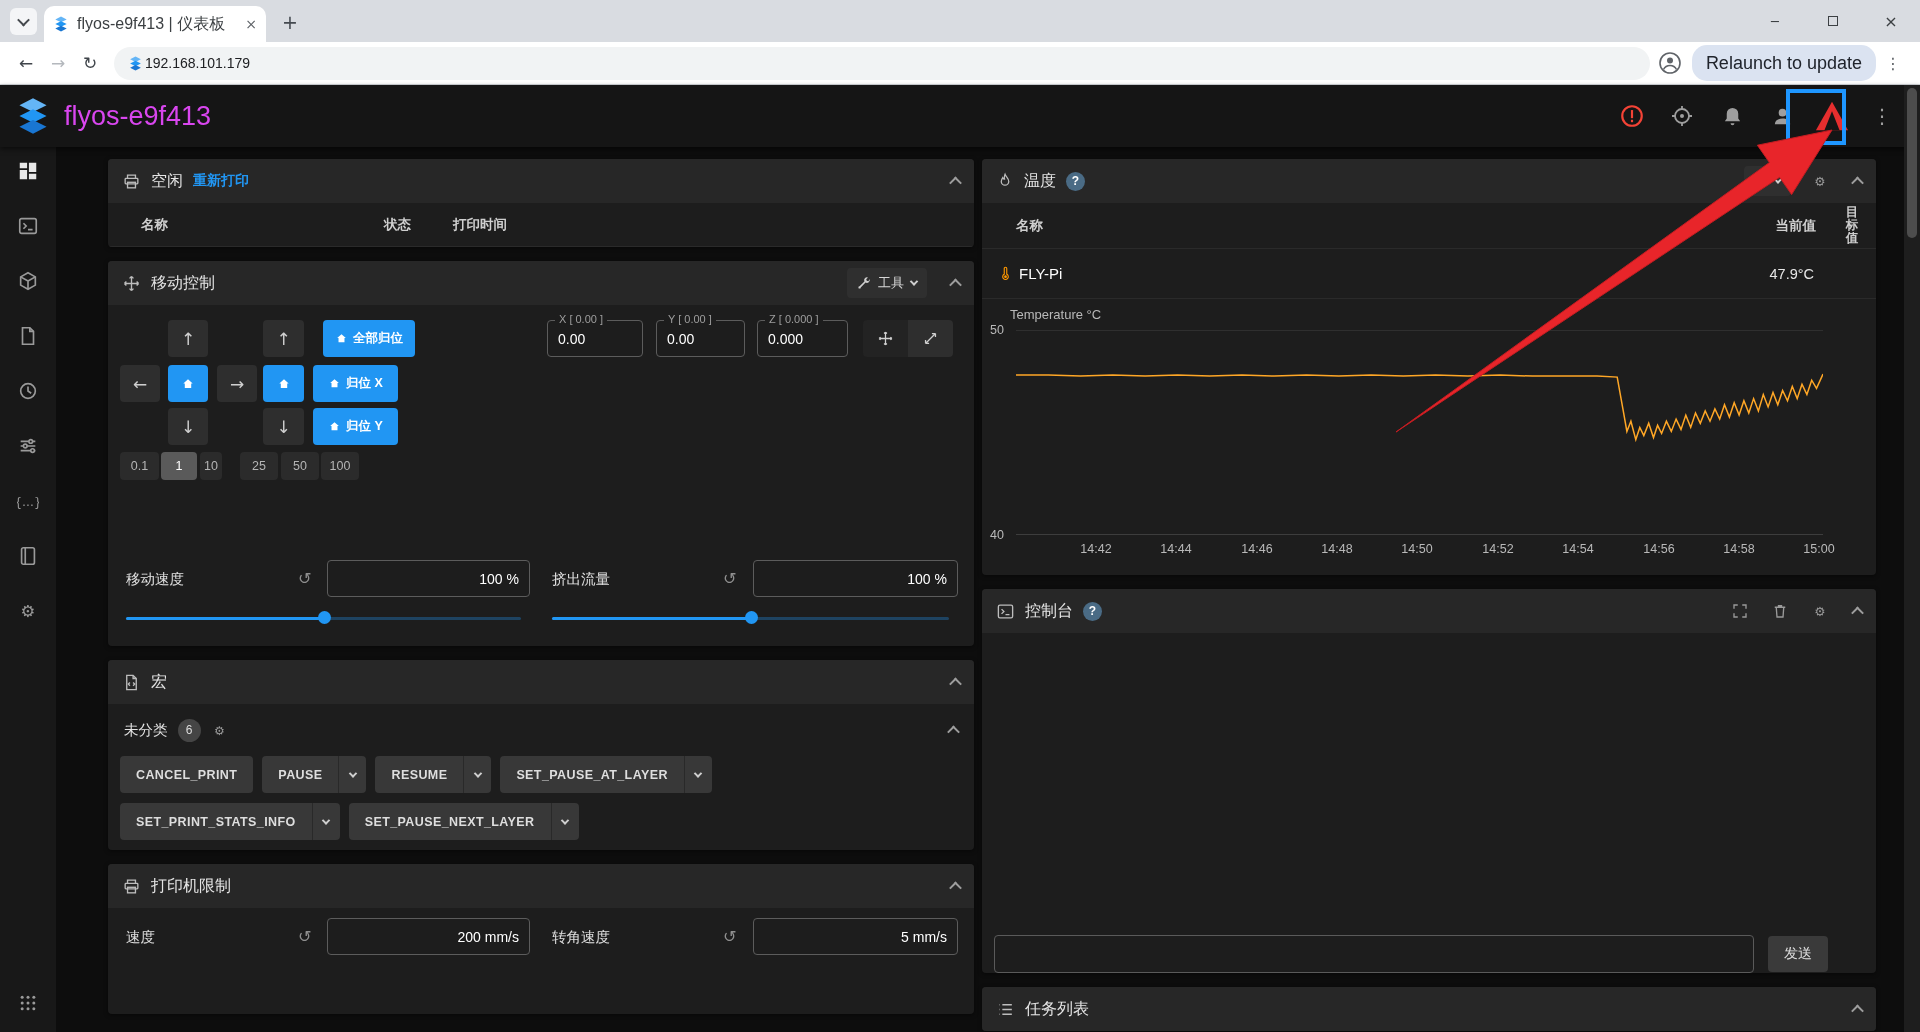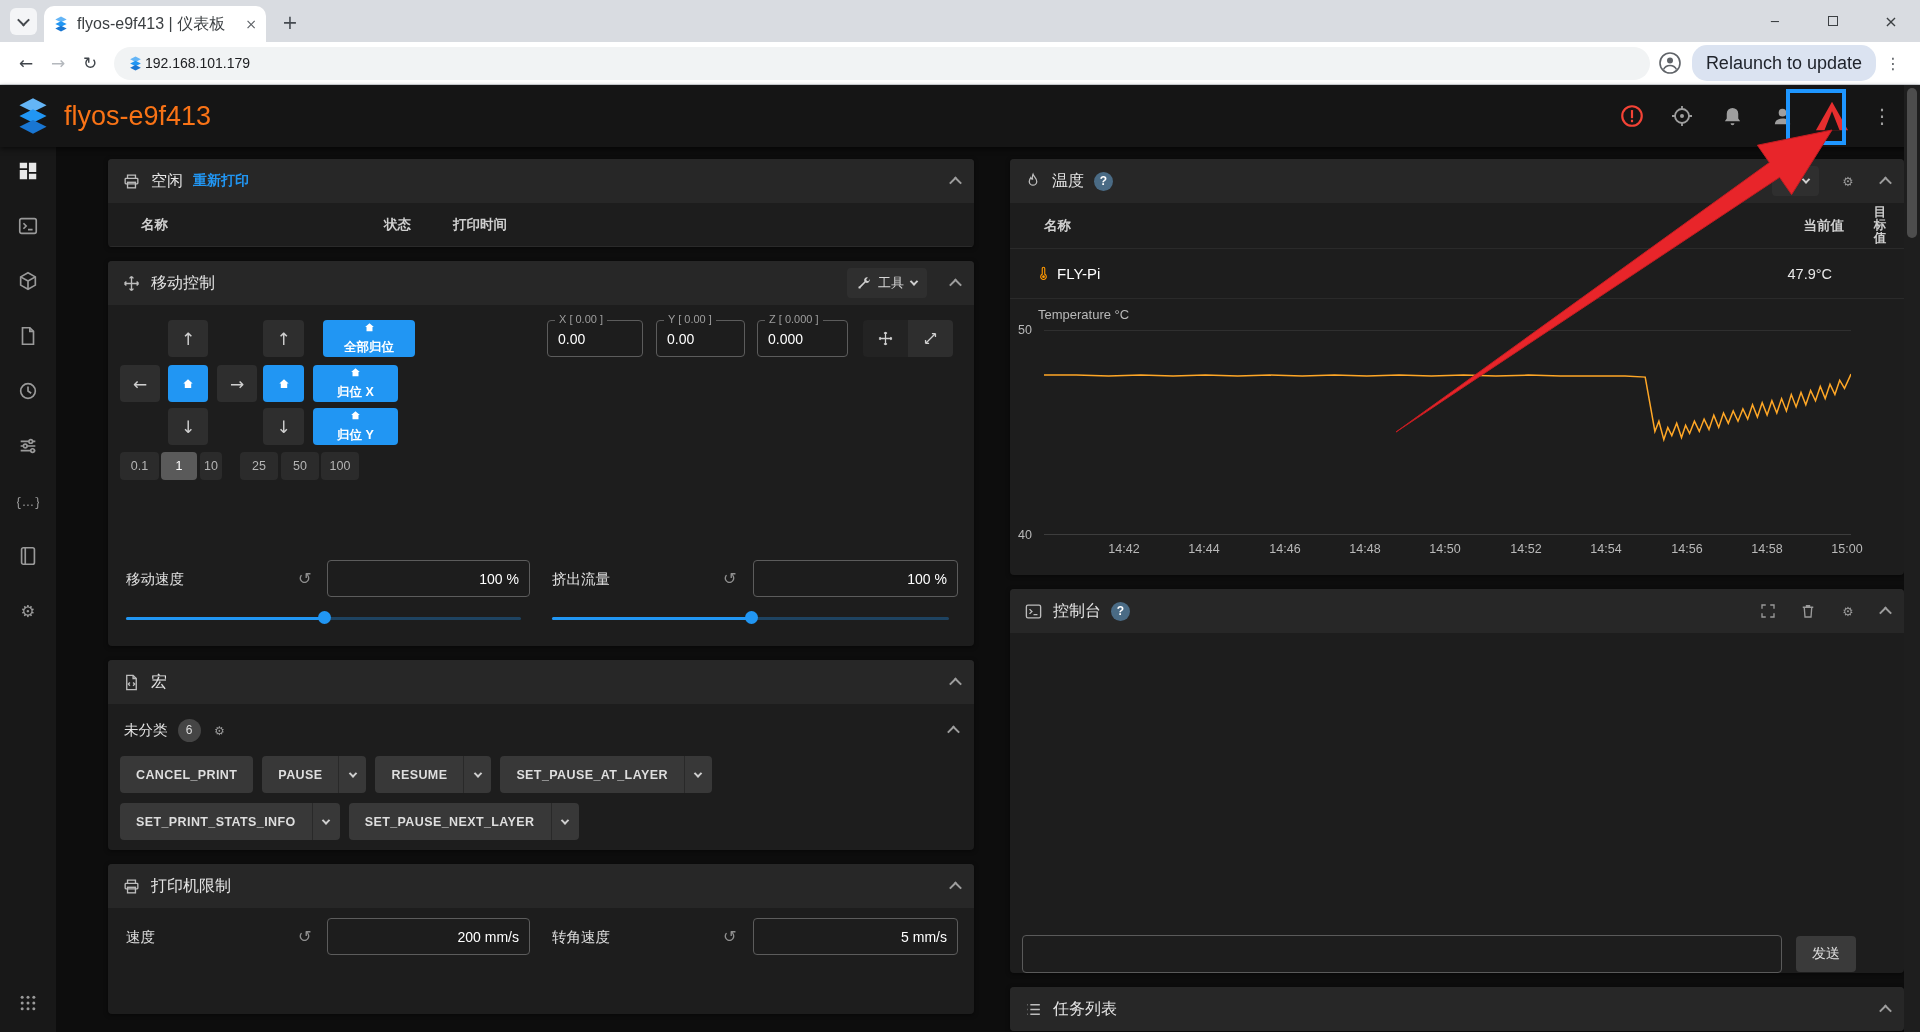--- a/index.html
+++ b/index.html
@@ -30,34 +30,34 @@
   .addressbar { flex:1; height:33px; background:#f1f3f4; border-radius:17px; display:flex;
     align-items:center; padding:0 14px; gap:2px; margin:0 8px; }
   .url { font-size:14px; color:#202124; }
   .relaunch { height:36px; border-radius:15px; background:#dbe3f1; color:#20242c; font-size:18px;
     padding:0 14px; display:flex; align-items:center; margin-left:10px; white-space:nowrap; }
   .kebab-lt { font-size:16px; color:#5f6368; padding:0 9px; }
 
   
   .appbar { position:absolute; top:85px; left:0; width:1920px; height:62px; background:#151515;
     box-shadow:0 2px 5px rgba(0,0,0,.55); z-index:5; display:flex; align-items:center; padding:0 15px; }
-  .app-title { color:#f97316; font-size:27px; font-weight:400; margin-left:13px; }
+  .app-title { color:#d946ef; font-size:27px; font-weight:400; margin-left:13px; }
   .appbar-icons { position:absolute; right:16px; top:0; height:62px; display:flex; align-items:center; gap:6px; }
   .abtn { width:44px; height:44px; display:flex; align-items:center; justify-content:center; color:#9e9e9e; }
   .kebab-dk { font-size:20px; color:#9e9e9e; }
 
   
   .sidebar { position:absolute; top:147px; left:0; width:56px; bottom:0; background:#181818;
     display:flex; flex-direction:column; align-items:center; padding-top:12px; gap:31px; z-index:4; }
   .sbtn { width:24px; height:24px; display:flex; align-items:center; justify-content:center; }
   .sbtn-apps { position:absolute; bottom:17px; left:16px; }
 
   
   .content { position:absolute; top:147px; left:56px; width:1848px; height:885px;
-    padding:12px 0 0 52px; display:flex; gap:36px; overflow:hidden; }
+    padding:12px 0 0 52px; display:flex; gap:8px; overflow:hidden; }
   .col-left { width:866px; }
   .col-right { width:894px; }
 
   .panel { background:#1d1d1d; border-radius:4px; margin-bottom:14px; overflow:hidden;
     box-shadow:0 1px 4px rgba(0,0,0,.5); position:relative; }
   .phead { height:44px; background:#272727; display:flex; align-items:center; padding:0 14px; gap:10px; }
   .ptitle { color:#e4e4e4; font-size:16px; }
   .spacer { flex:1; }
   .chev { display:inline-block; width:9px; height:9px; border-left:2px solid #9e9e9e; border-top:2px solid #9e9e9e; }
   .chev.up { transform:rotate(45deg) translate(1px,1px); }
@@ -72,21 +72,21 @@
   .thead-row { height:44px; color:#cfcfcf; font-size:13.5px; font-weight:700; }
   .status-cols { padding-left:33px; }
   .c-name { width:243px; } .c-state { width:69px; }
   .empty-row { height:46px; display:flex; align-items:center; justify-content:center;
     color:#8f8f8f; font-size:13.5px; }
 
   
   .th-body { position:relative; height:341px; }
   .sqbtn { position:absolute; height:37px; background:#2e2e2e; border-radius:4px; display:flex;
     align-items:center; justify-content:center; color:#cfcfcf; font-size:17px; }
-  .sqbtn.blue { background:#2196f3; color:#fff; font-size:12.5px; font-weight:600; gap:5px;flex-direction:column; }
+  .sqbtn.blue { background:#2196f3; color:#fff; font-size:12.5px; font-weight:600; gap:5px; }
   .toolbtn { height:30px; background:#2f2f2f; border-radius:4px; color:#d6d6d6; font-size:13px;
     display:flex; align-items:center; gap:7px; padding:0 10px; }
   .field { position:absolute; height:37px; border:1px solid #5c5c5c; border-radius:4px;
     display:flex; align-items:center; padding:0 10px; }
   .field .flabel { position:absolute; top:-8px; left:7px; background:#1d1d1d; padding:0 4px;
     font-size:11px; color:#9e9e9e; white-space:nowrap; }
   .field .fval { color:#fff; font-size:14px; }
   .field.right { justify-content:flex-end; }
   .stepbtn { position:absolute; top:147px; height:28px; background:#2b2b2b; border-radius:4px;
     color:#b5b5b5; font-size:12.5px; display:flex; align-items:center; justify-content:center; }
@@ -117,21 +117,21 @@
   .macro .mlabel { padding:0 16px; display:flex; align-items:center; }
   .macro .msplit { width:28px; border-left:1px solid #292929; display:flex; align-items:center; justify-content:center; }
 
   
   .lim-body { position:relative; height:106px; }
 
   
   .t-head-cols { height:46px; padding:0 14px 0 34px; }
   .tname { flex:1; } .tcur { width:82px; text-align:right; }
   .ttar { width:20px; margin-left:26px; text-align:center; line-height:13px; font-size:12.5px; word-break:break-all; }
-  .sensor-row { height:50px; padding:0 26px; color:#fff; font-size:15px; }
+  .sensor-row { height:50px; padding:0 16px; color:#fff; font-size:15px; }
   .sensor-row .tcur { color:#e8e8e8; font-size:14.5px; }
   .chartwrap { position:relative; height:276px; }
   .chart-title { position:absolute; left:28px; top:8px; color:#b9b9b9; font-size:13px; }
   .ylab { position:absolute; left:8px; color:#b9b9b9; font-size:12.5px; }
   .plot { position:absolute; left:34px; top:31px; width:807px; height:205px;
     border-top:1px solid #2f2f2f; border-bottom:1px solid #3d3d3d; }
   .xlab { position:absolute; top:243px; transform:translateX(-50%); color:#b9b9b9; font-size:12.5px; }
 
   
   .console-body { height:302px; }

